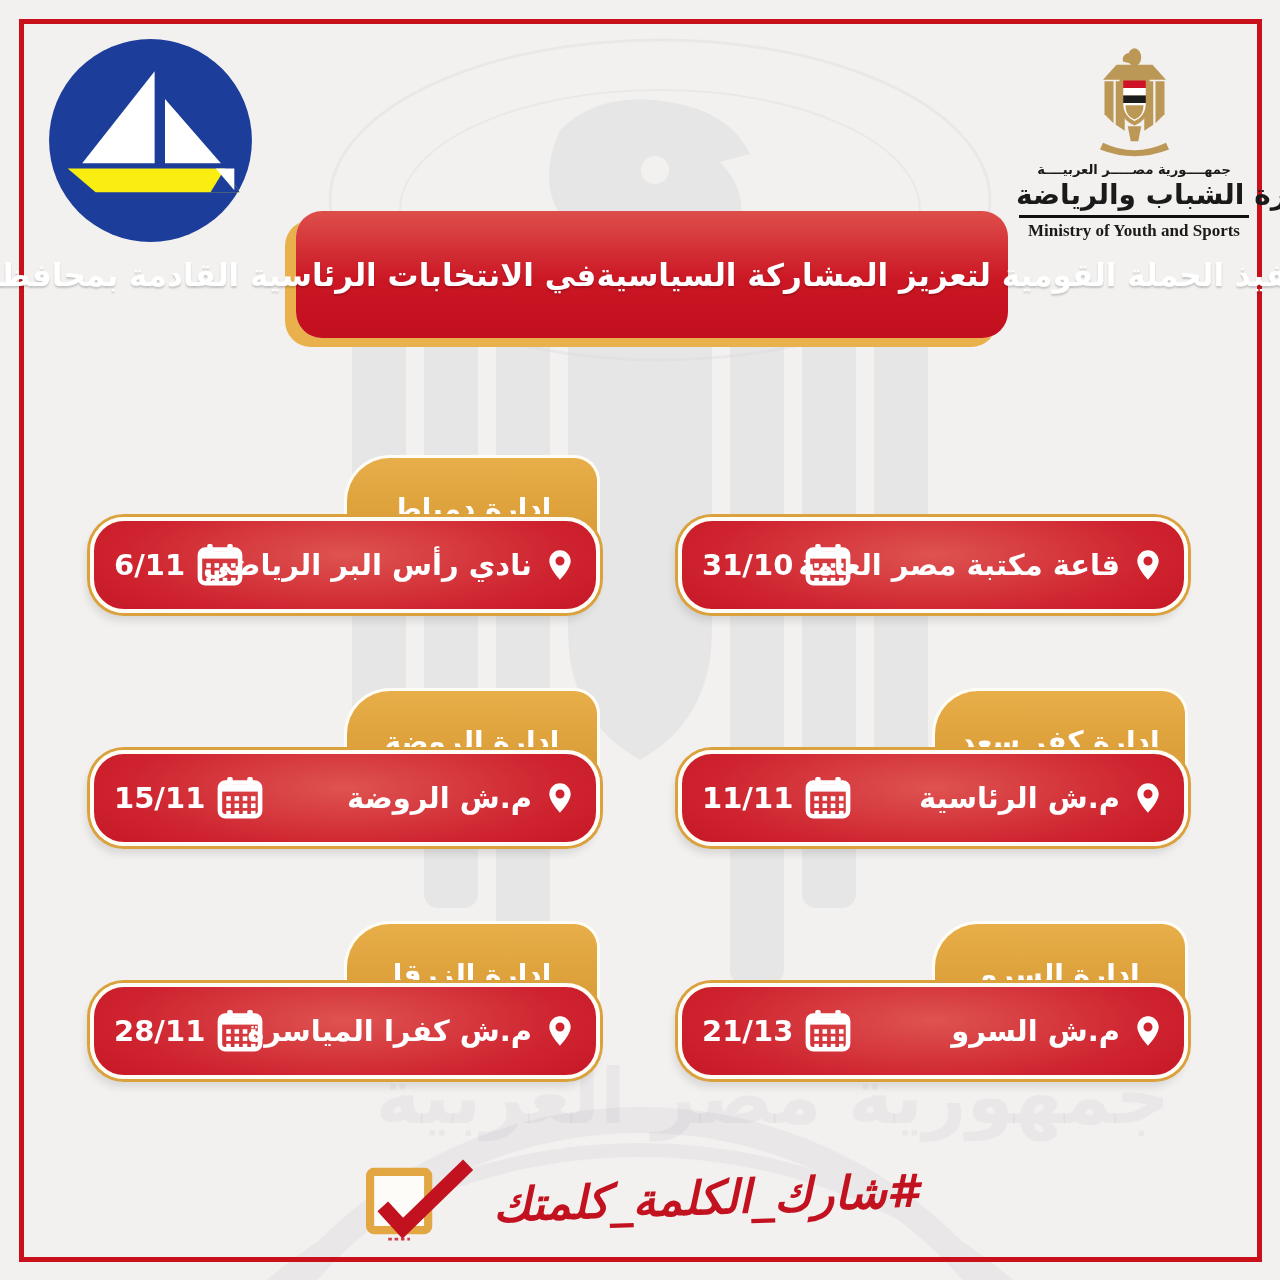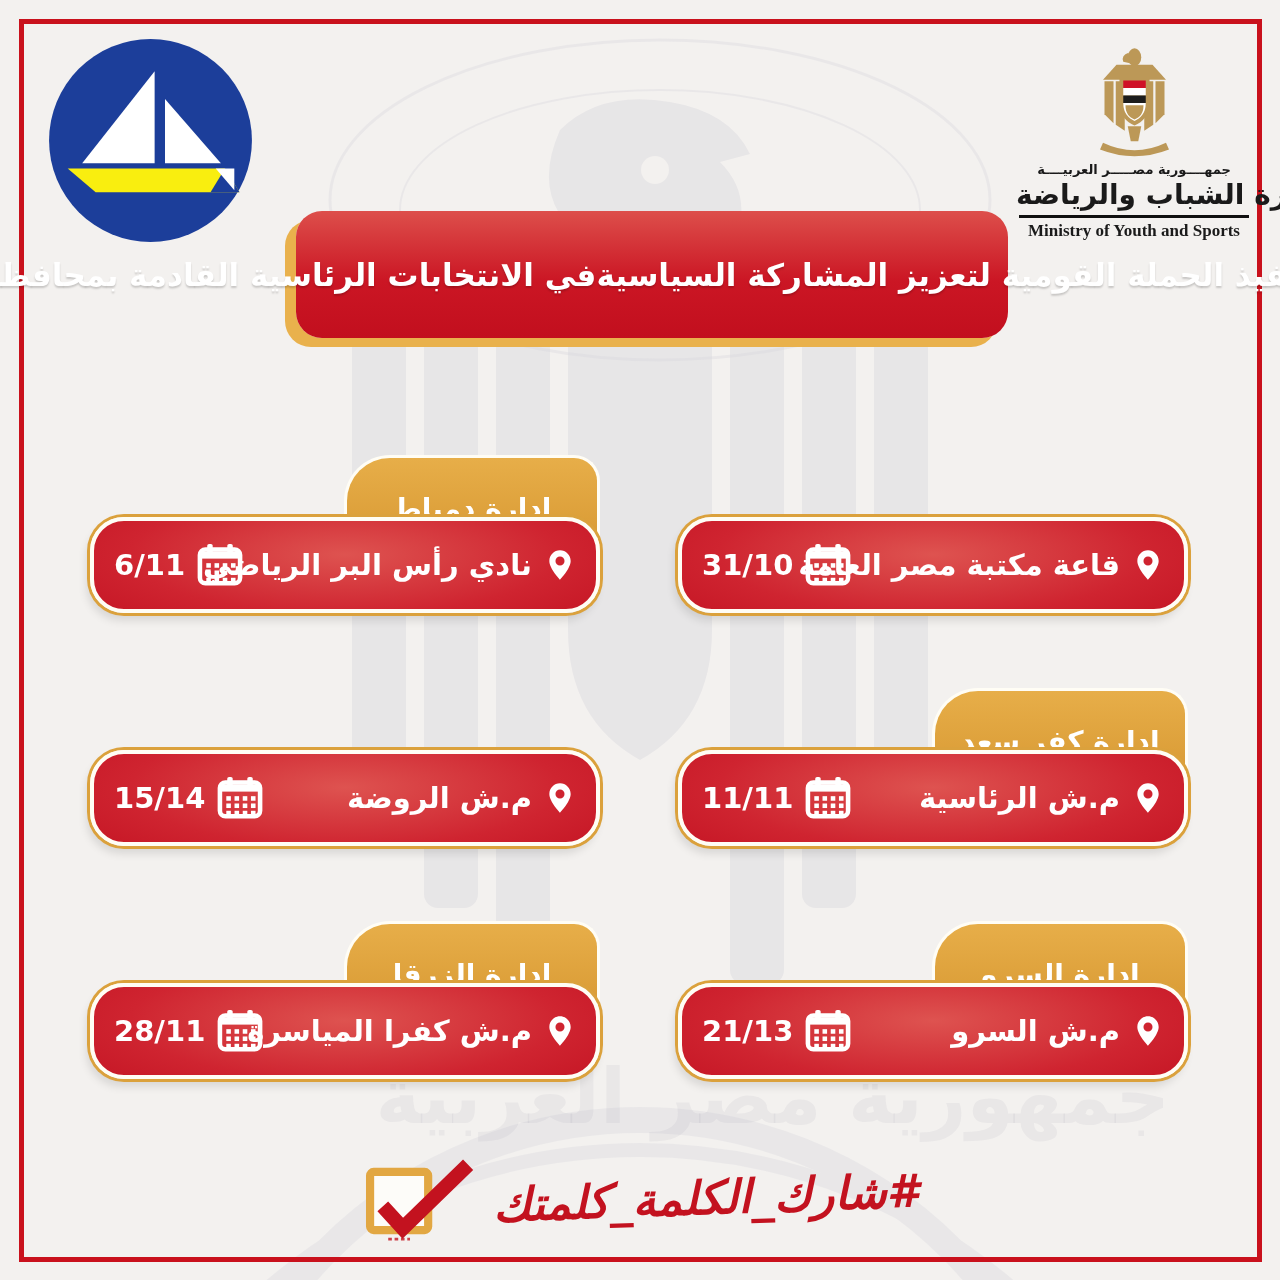--- a/index.html
+++ b/index.html
@@ -247,20 +247,23 @@
                   <rect x="37" y="37" width="5" height="4"></rect>
                 </g>
               </svg>
             </span>
           <span class="date">11/11</span>
         </span>
       </div>
     </div>
 
     <div class="card">
+      <div class="tab">
+          <span>إدارة الروضة</span>
+        </div>
       <div class="cbody">
         <span class="pin">
             <svg width="32" height="42" viewBox="0 0 24 24">
               <path d="M12 1C7.6 1 4 4.6 4 9c0 5.6 8 14 8 14s8-8.4 8-14c0-4.4-3.6-8-8-8zm0 11.4A3.4 3.4 0 1 1 12 5.6a3.4 3.4 0 0 1 0 6.8z" fill="#fff"></path>
             </svg>
           </span>
         <span class="loc">م.ش الروضة</span>
         <span class="dgroup">
           <span class="cal">
               <svg width="46" height="42" viewBox="0 0 50 46">
@@ -277,21 +280,21 @@
                   <rect x="19" y="29" width="5" height="5"></rect>
                   <rect x="28" y="29" width="5" height="5"></rect>
                   <rect x="37" y="29" width="5" height="5"></rect>
                   <rect x="10" y="37" width="5" height="4"></rect>
                   <rect x="19" y="37" width="5" height="4"></rect>
                   <rect x="28" y="37" width="5" height="4"></rect>
                   <rect x="37" y="37" width="5" height="4"></rect>
                 </g>
               </svg>
             </span>
-          <span class="date">15/14</span>
+          <span class="date">15/11</span>
         </span>
       </div>
     </div>
 
     <div class="card">
       <div class="tab">
           <span>إدارة السرو</span>
         </div>
       <div class="cbody">
         <span class="pin">

